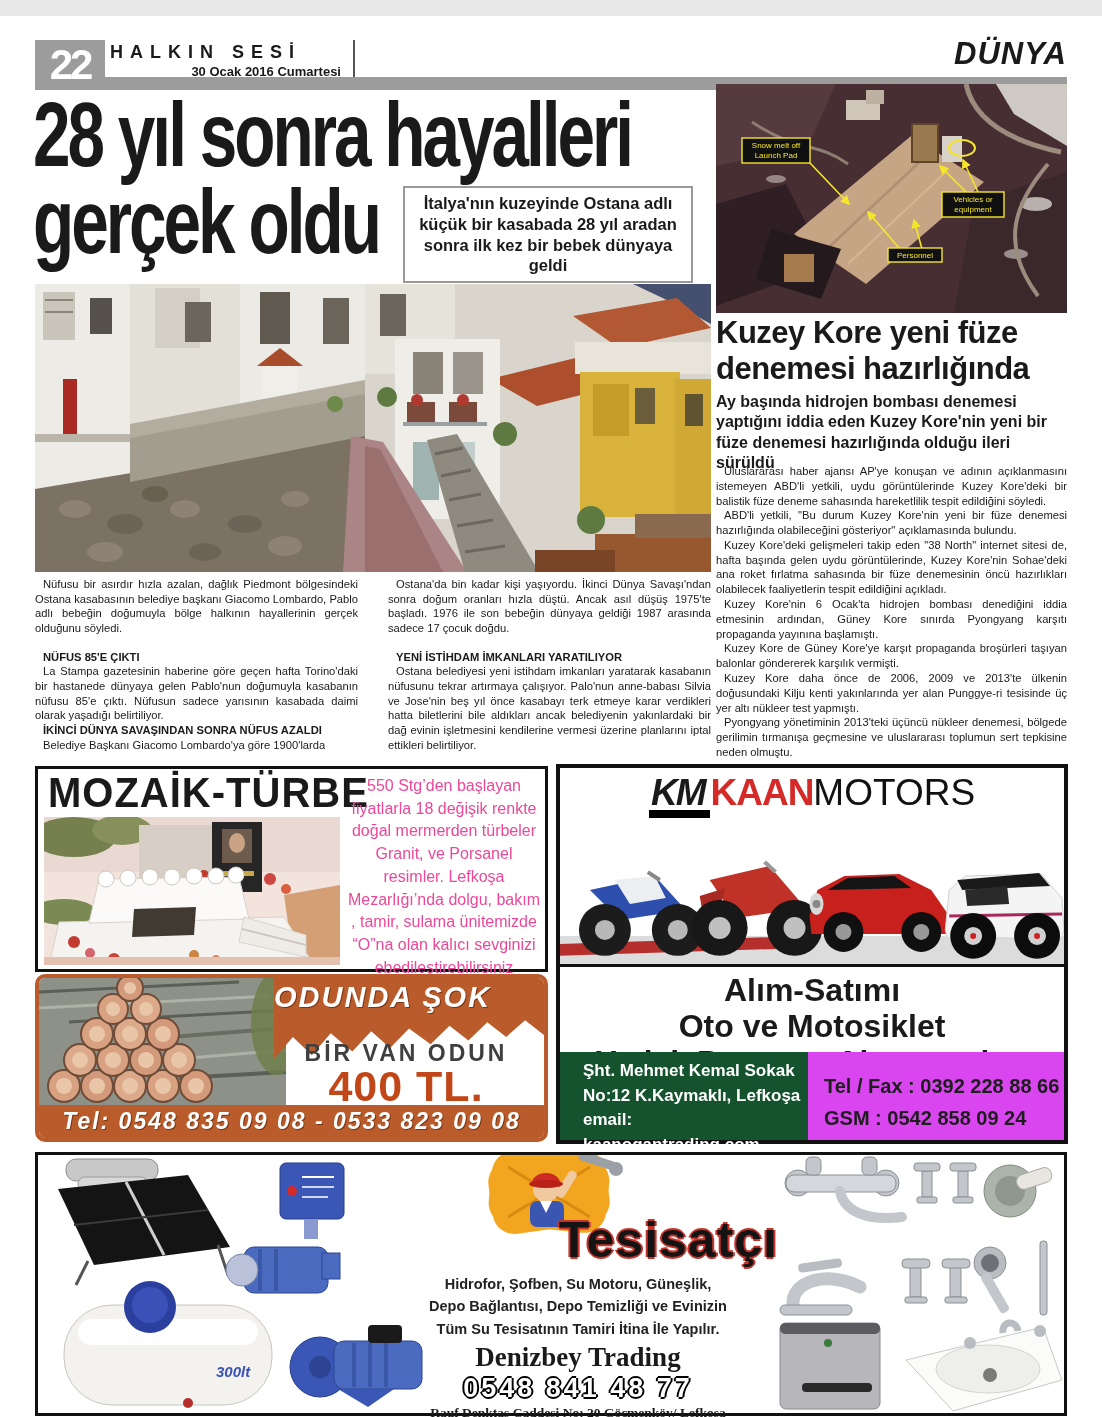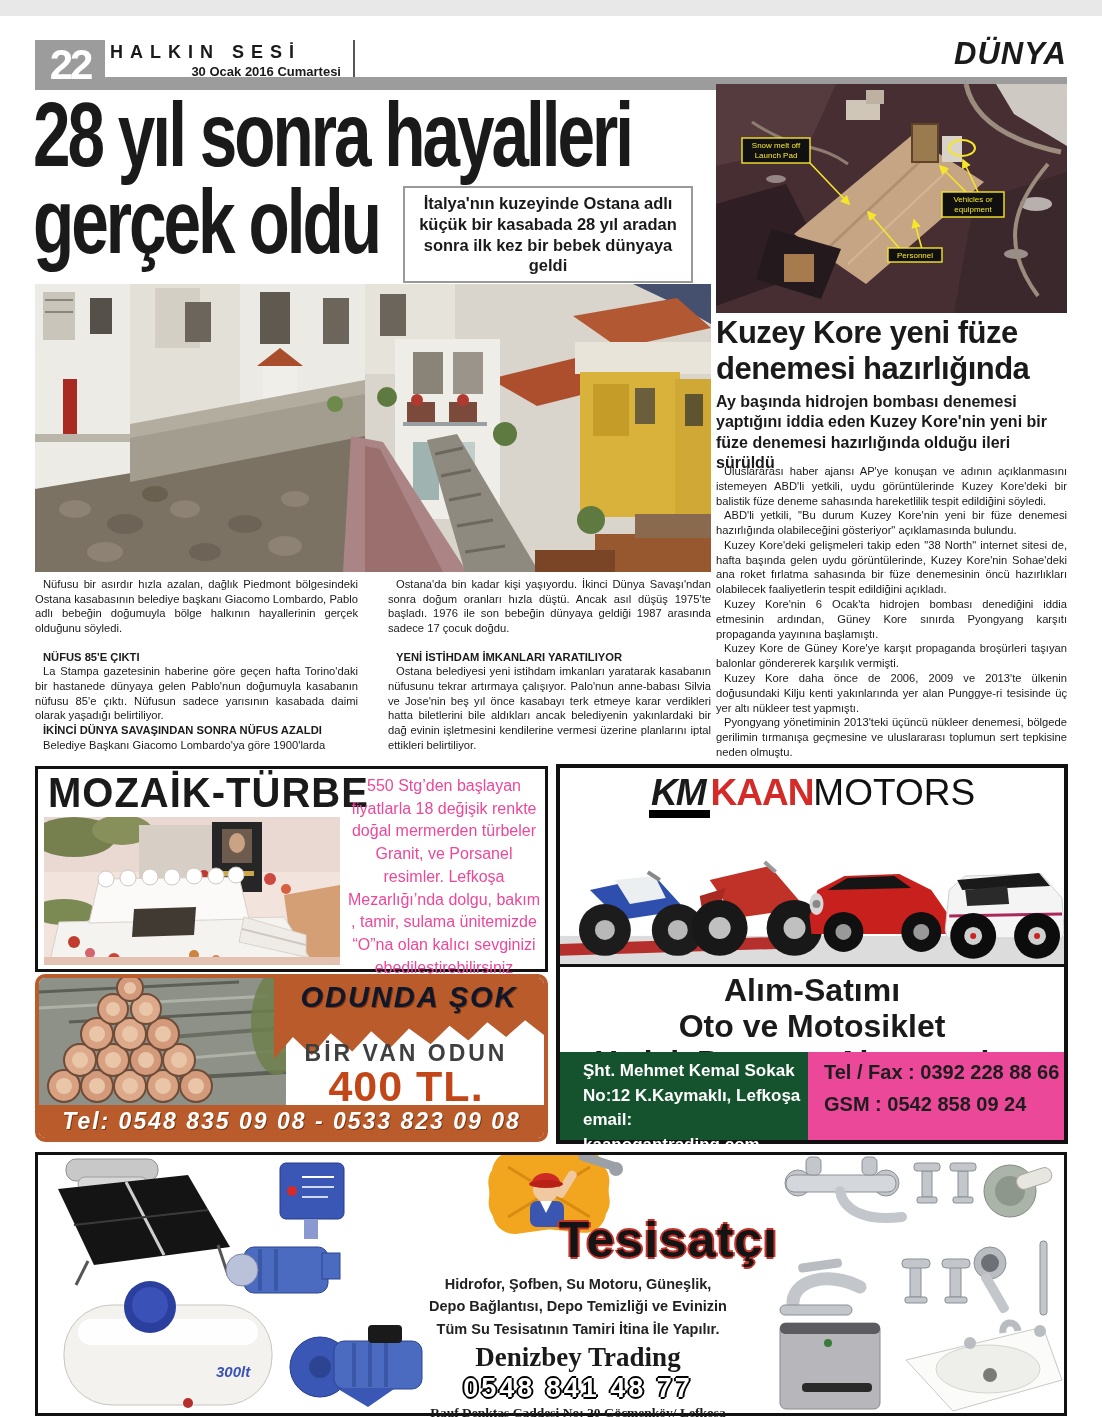--- a/index.html
+++ b/index.html
@@ -56,21 +56,21 @@
   .mozaik-tel1{font-size:13.5px;font-weight:bold;margin-top:8px;letter-spacing:-0.3px;}
   .mozaik-tel2{font-size:13.5px;font-weight:bold;text-align:right;letter-spacing:-0.3px;}
 
   
   .odunda{position:absolute;left:35px;top:958px;width:513px;height:168px;border:4px solid #b95b2a;
           border-radius:10px;box-sizing:border-box;overflow:hidden;background:#fff;}
   .odunda-logs{position:absolute;left:0;top:0;width:247px;height:127px;}
   .odunda-banner{position:absolute;right:0;top:0;width:270px;height:92px;background:#b95b2a;
                  clip-path:polygon(0 0,100% 0,100% 62%,93% 46%,86% 64%,79% 48%,72% 68%,65% 52%,58% 72%,
                  50% 55%,43% 76%,36% 58%,29% 80%,21% 60%,14% 84%,7% 64%,0 88%);}
-  .odunda-banner span{display:block;text-align:center;color:#0f172a;font-weight:bold;font-style:italic;
+  .odunda-banner span{display:block;color:#ffffff;font-weight:bold;font-style:italic;
                  font-size:29px;letter-spacing:2px;padding-top:3px;text-shadow:1px 1px 0 #7a3512;}
   .odunda-line1{position:absolute;right:18px;top:62px;width:240px;text-align:center;font-weight:bold;
                 font-size:23px;color:#3f3f3f;letter-spacing:3px;}
   .odunda-price{position:absolute;right:18px;top:84px;width:240px;text-align:center;font-weight:bold;
                 font-size:43px;color:#c24718;letter-spacing:1px;}
   .odunda-tel{position:absolute;left:0;bottom:0;width:100%;height:33px;background:#b95b2a;color:#fff;
               font-weight:bold;font-style:italic;font-size:23px;letter-spacing:2px;display:flex;
               align-items:center;justify-content:center;text-shadow:1px 1px 0 #7a3512;}
 
   
@@ -80,22 +80,22 @@
   .kaan-km{display:inline-block;font-style:italic;font-weight:bold;border-bottom:8px solid #000;
            padding:0 6px 0 2px;letter-spacing:-2px;line-height:0.95;}
   .kaan-red{font-weight:bold;letter-spacing:-1px;color:#d42b28;}
   .kaan-motors{font-weight:normal;letter-spacing:0px;color:#111;}
   .kaan-vehicles{width:100%;height:146px;}
   .kaan-text{border-top:3px solid #111;text-align:center;font-weight:bold;font-size:32px;line-height:1.12;
              padding-top:6px;}
   .kaan-bottom{position:absolute;left:0;bottom:0;width:100%;height:88px;display:flex;}
   .kaan-addr{width:248px;background:#14532d;color:#fff;font-weight:bold;font-size:17px;line-height:1.45;
              padding:7px 0 0 23px;box-sizing:border-box;}
-  .kaan-contact{flex:1;background:#ec4899;color:#1d1d1d;font-weight:bold;font-size:20px;line-height:1.6;
-             padding:4px 0 0 16px;box-sizing:border-box;}
+  .kaan-contact{flex:1;background:#d946ef;color:#1d1d1d;font-weight:bold;font-size:20px;line-height:1.6;
+             padding:18px 0 0 16px;box-sizing:border-box;}
 
   
   .tes{position:absolute;left:35px;top:1136px;width:1032px;height:264px;border:3px solid #111;
        box-sizing:border-box;background:#fff;}
   .tes-svg{position:absolute;left:0;top:0;width:1026px;height:258px;}
   .tes-center{position:absolute;left:340px;top:56px;width:400px;text-align:center;}
   .tes-title{font-size:50px;font-weight:bold;color:#141414;letter-spacing:1px;
              text-shadow:-2px 0 0 #c4342c,2px 0 0 #c4342c,0 -2px 0 #c4342c,0 2px 0 #c4342c;text-align:right;}
   .tes-lines{font-weight:bold;font-size:14.5px;line-height:1.55;color:#222;margin-top:4px;}
   .tes-company{font-family:"Liberation Serif",serif;font-weight:bold;font-size:27px;margin-top:2px;}

